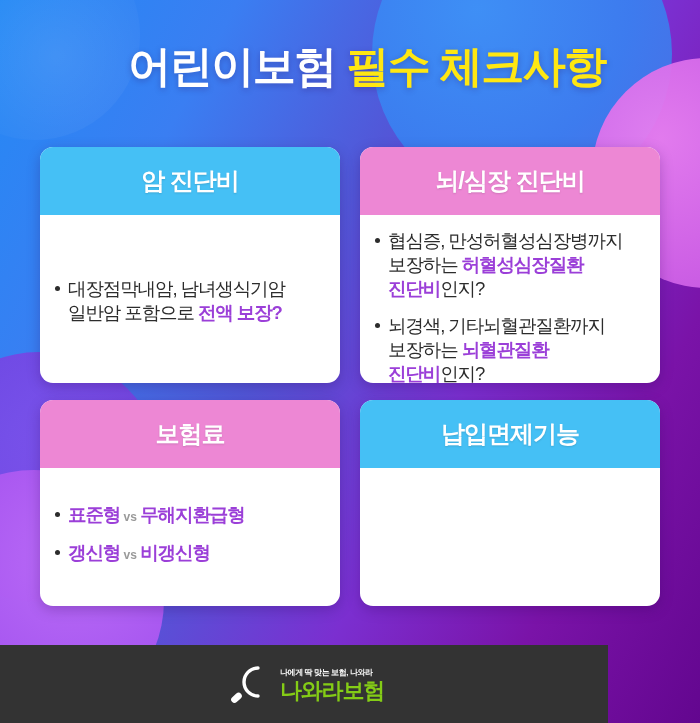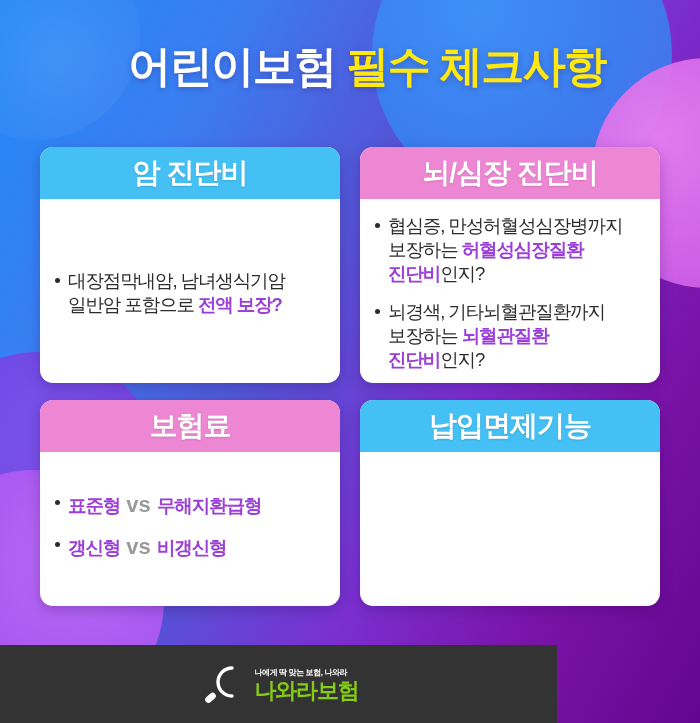--- a/index.html
+++ b/index.html
@@ -98,26 +98,26 @@
   }
   .card {
     background: #ffffff;
     border-radius: 13px;
     overflow: hidden;
     box-shadow: 0 4px 13px rgba(45,5,85,.26);
     display: flex;
     flex-direction: column;
   }
   .card-head {
-    height: 52px;
+    height: 68px;
     display: flex;
     align-items: center;
     justify-content: center;
     color: #ffffff;
-    font-size: 28px;
+    font-size: 24px;
     font-weight: bold;
     letter-spacing: -1px;
     text-shadow: 0 1px 2px rgba(0,0,0,.13);
     flex: 0 0 auto;
   }
   .head-cyan { background: #45c0f5; }
   .head-pink { background: #ed87d4; }
 
   .card-body {
     flex: 1 1 auto;
@@ -150,27 +150,27 @@
     position: absolute;
     left: 1px; top: 9px;
     width: 5px; height: 5px;
     border-radius: 50%;
     background: #2c2c2c;
   }
   .tight li { margin-bottom: 9px; }
 
   .hl-purple { color: #9b3fd8; font-weight: bold; }
   .hl-cyan   { color: #3fb3ef; font-weight: bold; }
-  .vs        { color: #9a9a9a; font-weight: bold; font-size: 22px; letter-spacing: 0; }
+  .vs        { color: #9a9a9a; font-weight: bold; font-size: 12px; letter-spacing: 0; }
 
   
   .footer {
     position: absolute;
     left: 0; bottom: 0;
-    width: 557px; height: 78px;
+    width: 608px; height: 78px;
     background: #333333;
     display: flex;
     align-items: center;
     justify-content: center;
     z-index: 8;
   }
   .logo {
     display: flex;
     align-items: center;
     gap: 4px;

